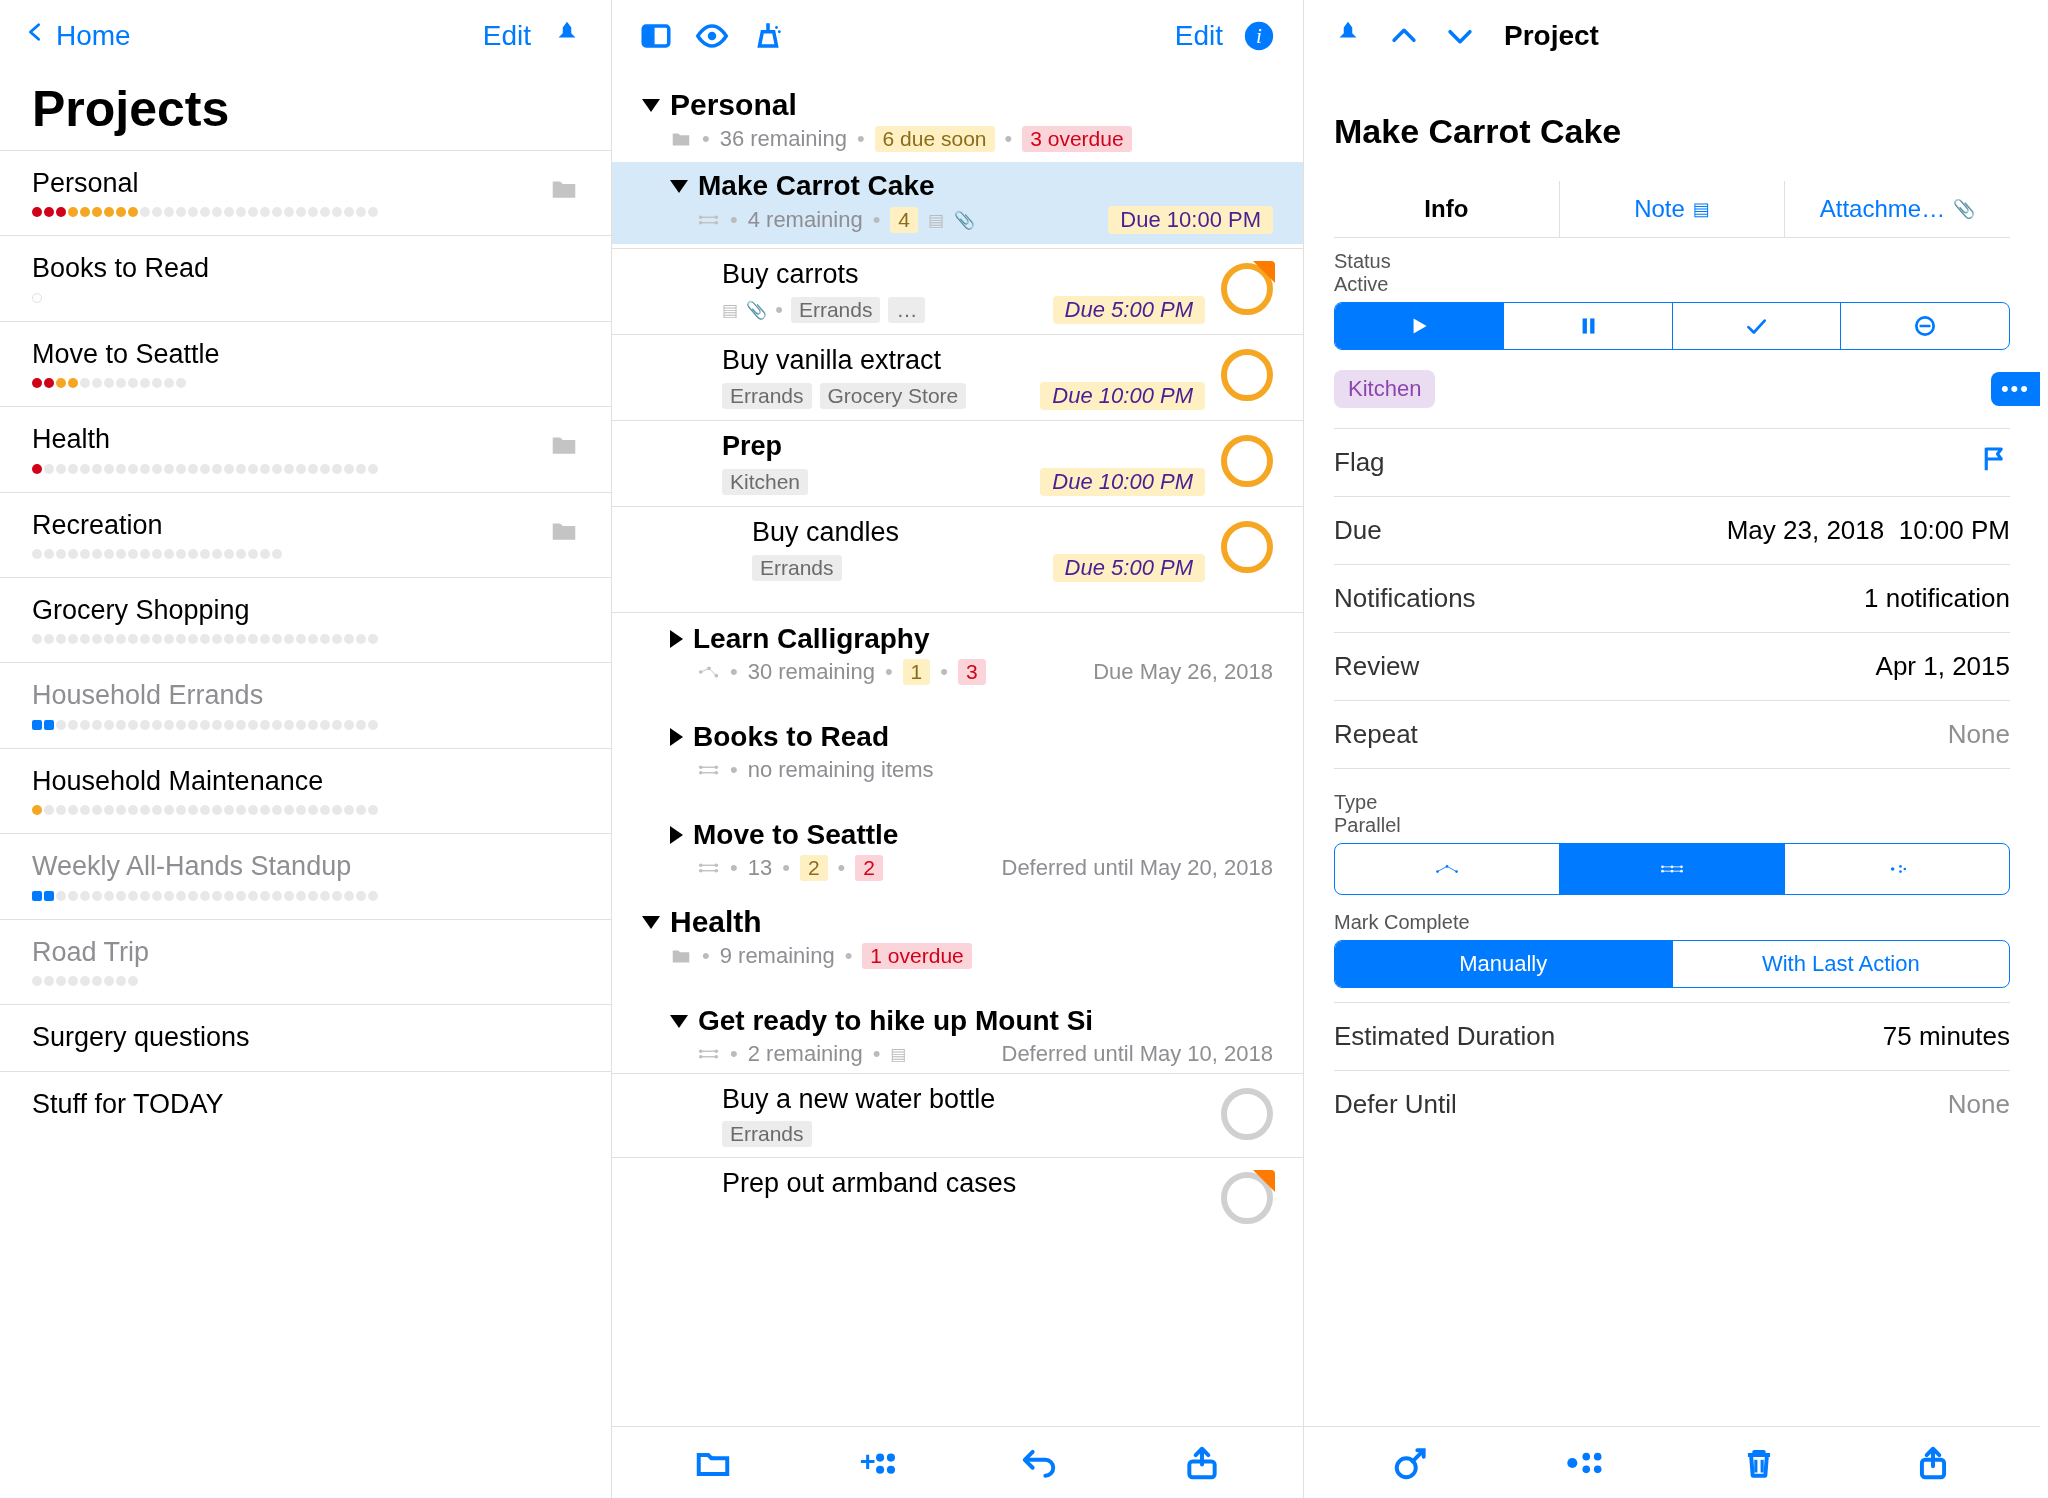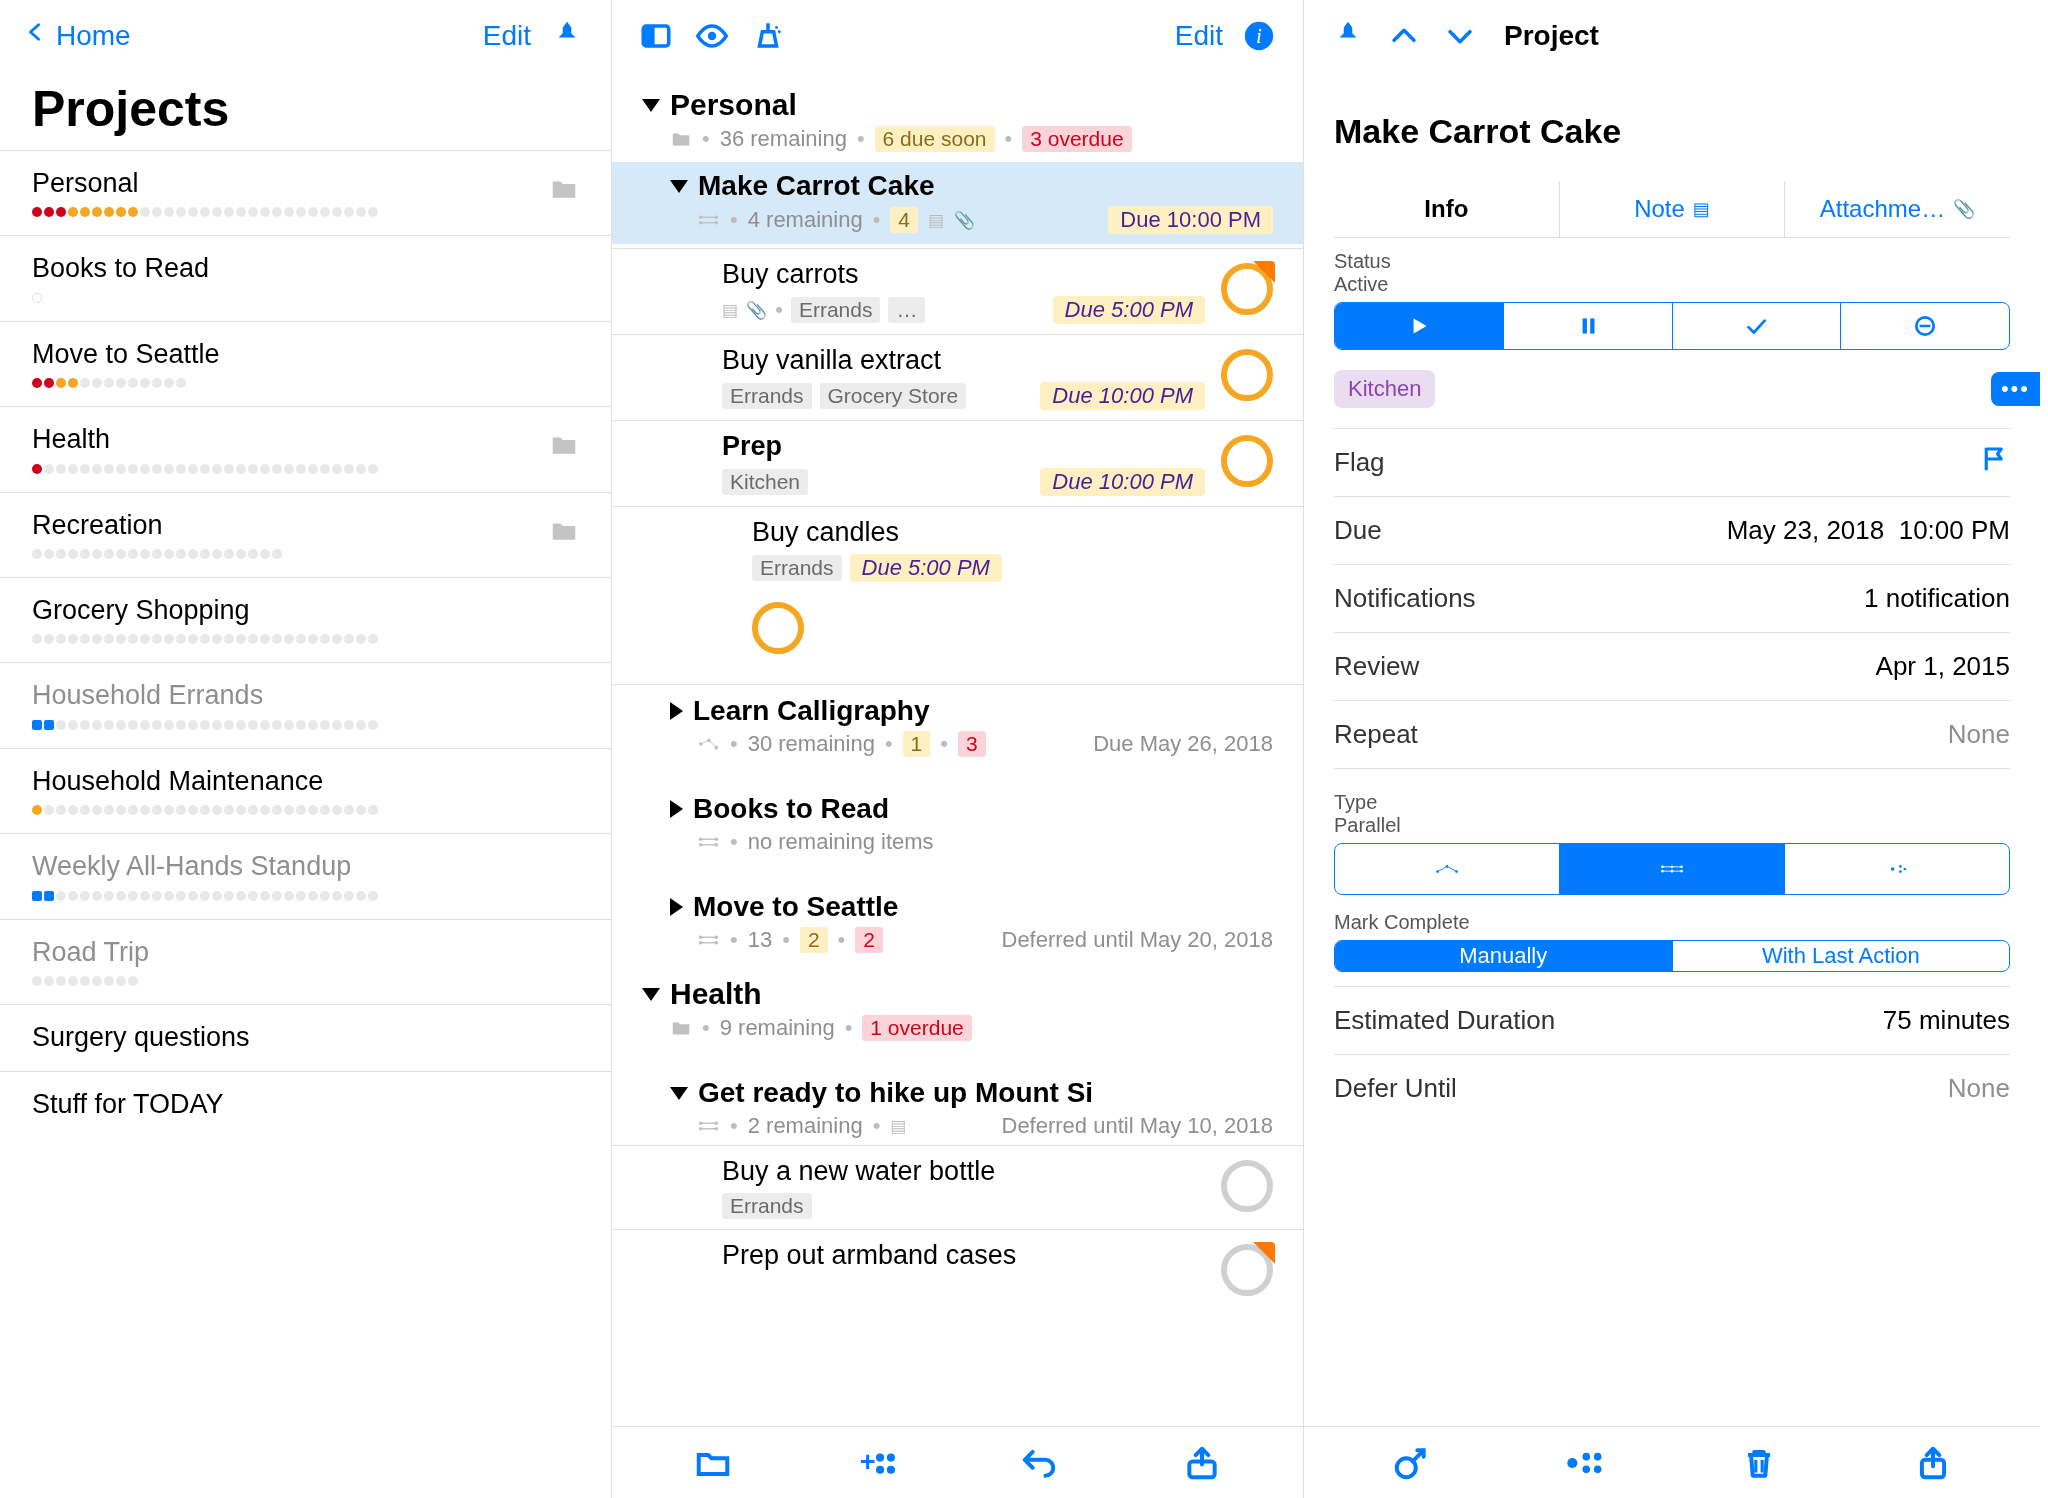--- a/index.html
+++ b/index.html
@@ -163,21 +163,21 @@
   .sub-meta .right { margin-left: auto; font-style: italic; color: var(--gray-text); }
   .sub-meta .right.plain { font-style: normal; }
 
   .task-row {
     display: flex;
     align-items: flex-start;
     padding: 10px 30px 10px 110px;
     gap: 16px;
     border-top: 1px solid var(--divider);
   }
-  .task-row.sub { padding-left: 140px; flex-direction: column; }
+  .task-row.sub { padding-left: 140px; }
   .task-body { flex: 1; }
   .task-title { font-size: 27px; line-height: 1.15; }
   .task-title.bold { font-weight: 700; }
   .task-meta {
     display: flex;
     align-items: center;
     gap: 8px;
     margin-top: 6px;
   }
   .task-meta .due-label {
@@ -309,21 +309,21 @@
 
   .type-mid svg .node { fill: #fff; }
   .type-seg { height: 52px; }
   .type-seg svg { width: 60px; height: 26px; }
 
   .complete-seg {
     display: flex;
     border: 1.5px solid var(--ios-blue);
     border-radius: 8px;
     overflow: hidden;
-    height: 32px;
+    height: 48px;
     margin-top: 6px;
   }
   .complete-seg .seg-btn { flex: 1; display:flex; align-items:center; justify-content:center; font-size: 22px; color: var(--ios-blue); border-right: 1.5px solid var(--ios-blue); cursor:pointer;}
   .complete-seg .seg-btn:last-child { border-right: none; }
   .complete-seg .seg-btn.active { background: var(--ios-blue); color: #fff; }
 
   
   .svg-stroke { fill: none; stroke: currentColor; stroke-width: 2.5; }
 </style>
 </head>

